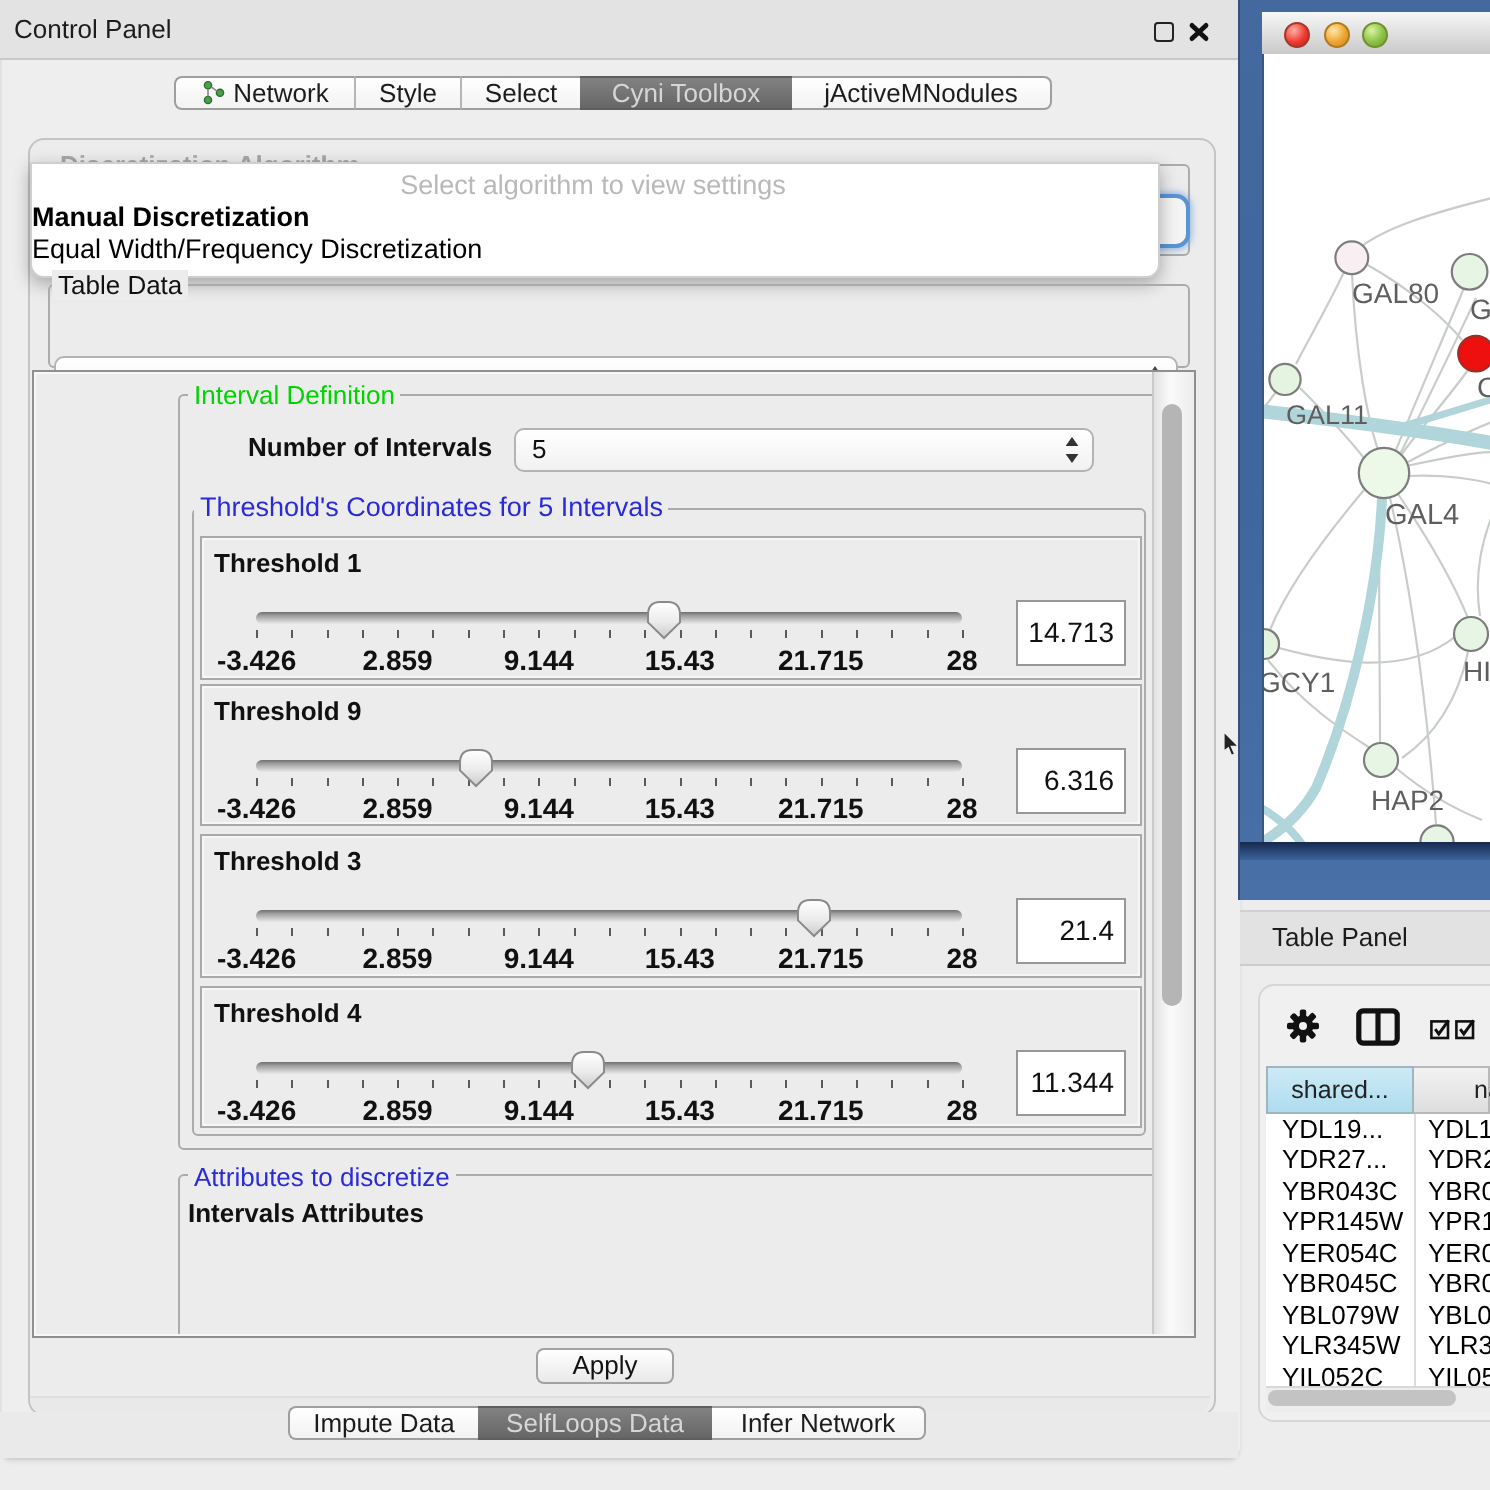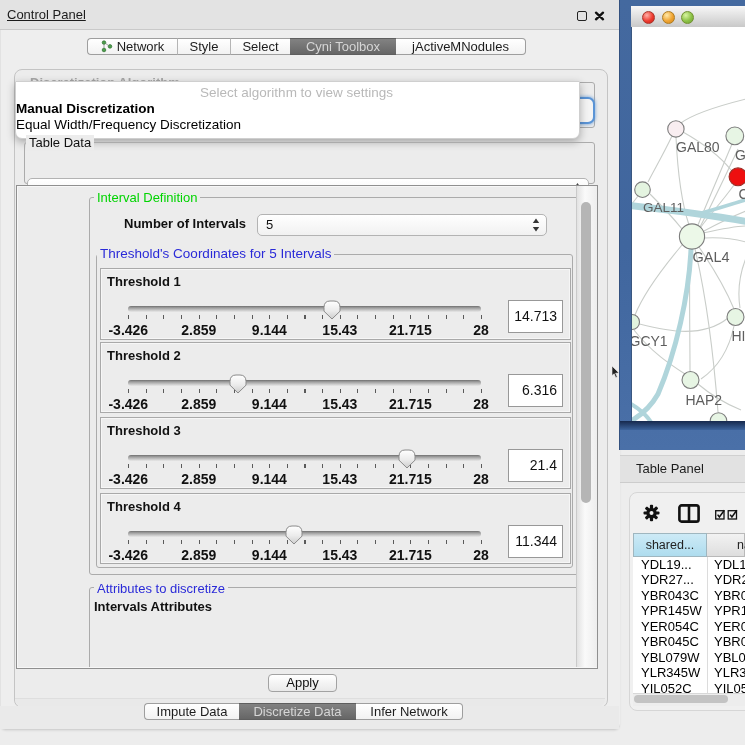--- a/index.html
+++ b/index.html
@@ -3,21 +3,21 @@
 <meta charset="utf-8">
 <style>
 html,body{margin:0;padding:0;overflow:hidden;}
 body{width:745px;height:745px;position:relative;background:#ededed;
   font-family:"Liberation Sans",sans-serif;-webkit-font-smoothing:antialiased;}
 .abs{position:absolute;}
 .bold{font-weight:bold;}
 
 #cpwin{left:0;top:0;width:619px;height:729px;background:#eeeeee;border-radius:0 0 6px 6px;border-bottom:1px solid #d2d2d2;border-left:1px solid #e2e2e2;box-shadow:0 1px 2px rgba(0,0,0,0.08);}
 #cptitle{left:0;top:0;width:620px;height:29px;background:#e3e3e3;border-bottom:1px solid #c9c9c9;}
-#cptitle .t{position:absolute;left:7px;top:7px;font-size:13px;color:#1c1c1c;text-decoration:underline;}
+#cptitle .t{position:absolute;left:7px;top:7px;font-size:13px;color:#1c1c1c;}
 .sqicon{position:absolute;left:577px;top:11px;width:8px;height:8px;border:1.6px solid #222;border-radius:2px;}
 
 .seg{position:absolute;display:flex;font-size:13px;color:#1c1c1c;align-items:flex-end;}
 .seg .s{background:linear-gradient(#ffffff,#f2f2f2);border-top:1px solid #9e9e9e;border-bottom:1px solid #9e9e9e;
   display:flex;align-items:center;justify-content:center;white-space:nowrap;}
 .seg .s.first{border-left:1px solid #9e9e9e;border-radius:4px 0 0 4px;}
 .seg .s.last{border-right:1px solid #9e9e9e;border-radius:0 4px 4px 0;}
 .seg .s.sep{border-left:1px solid #b5b5b5;}
 .seg .s.on{background:linear-gradient(#828282,#666666);color:#d6d6d6;border-color:#5e5e5e;}
 
@@ -144,21 +144,21 @@
       </svg>
     <span class="tlab" style="left:5.3px;">-3.426</span>
       <span class="tlab" style="left:75.8px;">2.859</span>
       <span class="tlab" style="left:146.4px;">9.144</span>
       <span class="tlab" style="left:216.9px;">15.43</span>
       <span class="tlab" style="left:287.4px;">21.715</span>
       <span class="tlab" style="left:358px;">28</span>
     <div class="vfield">14.713</div>
   </div>
   <div class="tbox" style="top:341.5px;height:69.5px;">
-    <div class="ttl">Threshold 2</div>
+    <div class="ttl">Threshold 9</div>
     <div class="track" style="top:37px;"></div>
     <div class="ticks"></div>
     <svg class="thumb" style="left:127.6px;top:31px;" width="18" height="20" viewBox="0 0 18 20">
         <path d="M1,7.5 Q1,1 7,1 L11,1 Q17,1 17,7.5 L17,11.2 L9,19 L1,11.2 Z" fill="url(#thg)" stroke="#8a8a8a"></path>
       </svg>
     <span class="tlab" style="left:5.3px;">-3.426</span>
       <span class="tlab" style="left:75.8px;">2.859</span>
       <span class="tlab" style="left:146.4px;">9.144</span>
       <span class="tlab" style="left:216.9px;">15.43</span>
       <span class="tlab" style="left:287.4px;">21.715</span>
@@ -204,21 +204,21 @@
 <div class="abs" style="left:576px;top:186px;width:20px;height:481px;background:linear-gradient(90deg,#e2e2e2,#fafafa 40%,#ededed);border-left:1px solid #cacaca;"></div>
 <div class="abs" style="left:581px;top:202px;width:10px;height:301px;background:#b5b5b5;border-radius:5px;"></div>
 
 <div class="abs" style="left:15px;top:698px;width:590px;height:8px;background:#e9e9e9;border-top:1px solid #dedede;border-radius:0 0 8px 8px;"></div>
 <div class="abs" style="left:0px;top:706px;width:619px;height:23px;background:#eaeaea;"></div>
 
 <div class="btn" style="left:268px;top:674px;width:67px;height:16px;line-height:16px;">Apply</div>
 
 <div class="seg" style="left:144px;top:704px;height:16px;">
   <div class="s first" style="width:94px;">Impute Data</div>
-  <div class="s on" style="width:117px;">Discretize Data</div>
+  <div class="s on" style="width:117px;">SelfLoops Data</div>
   <div class="s last" style="width:106px;">Infer Network</div>
 </div>
 
 <svg class="abs" style="left:611px;top:366px;" width="10" height="12" viewBox="0 0 10 12">
     <path d="M1,0 L8,7 L4.6,7.2 L6.3,11 L4.7,11.6 L3.2,7.8 L1,9.5 Z" fill="#222" stroke="#eee" stroke-width="0.6"></path>
   </svg>
 
 <div class="abs" id="netblue"></div>
 <div class="abs" id="nettb">
   <div class="light" style="left:11px;background:radial-gradient(circle at 35% 30%,#ffb0a8,#ee3c30 55%,#c41e14);border:1px solid #a8352c;"></div>

